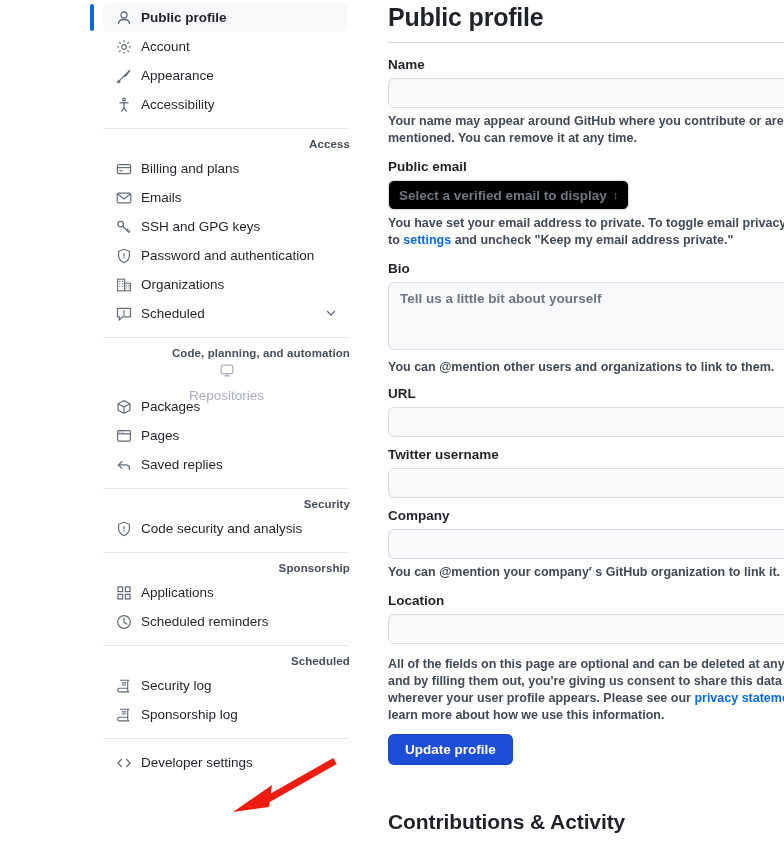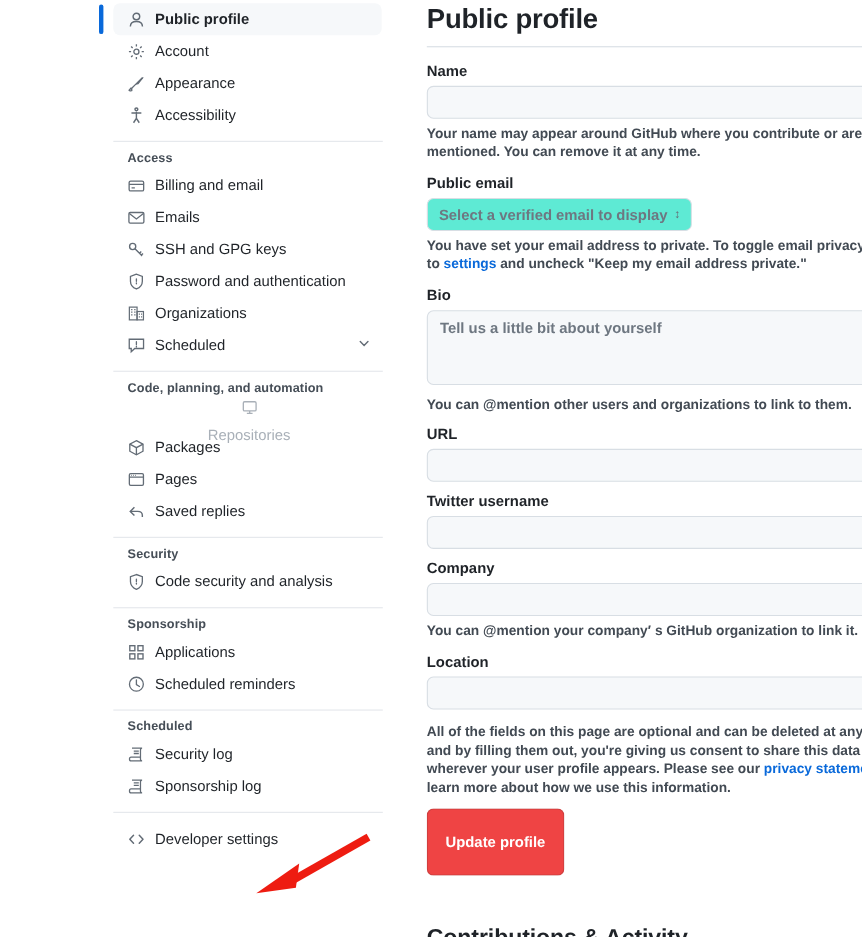--- a/index.html
+++ b/index.html
@@ -59,20 +59,21 @@
     font-size: 11px;
     line-height: 1;
   }
   .nav-section-title {
     font-size: 11.5px;
     font-weight: bold;
     color: #464e57;
     padding: 0 0 0 16px;
     margin-bottom: 4px;
     letter-spacing: 0.1px;
+    text-align: right;
   }
   .nav-divider {
     height: 1px;
     background: #e4e7eb;
     margin: 0 0 0 3px;
     width: 245px;
   }
 
   
   .main {
@@ -110,21 +111,21 @@
     color: #1f2328;
     padding: 0 10px;
   }
   .text-input::placeholder { color: #6e7781; }
   .select-box {
     display: inline-flex;
     align-items: center;
     gap: 6px;
     height: 30px;
     padding: 0 10px;
-    background: #5eead4;
+    background: #000000;
     border: 1px solid #d8dee4;
     border-radius: 6px;
     font-size: 13.5px;
     font-weight: bold;
     color: #6e7781;
     cursor: pointer;
     white-space: nowrap;
   }
   .select-box .updown {
     font-size: 11px;
@@ -149,27 +150,27 @@
     font-size: 12.5px;
     font-weight: bold;
     color: #424a53;
     line-height: 17px;
     margin-top: 5px;
     width: 430px;
   }
   .help-text .lnk { color: #0969da; cursor: pointer; }
   .btn-primary {
     display: inline-block;
-    background: #ef4444;
+    background: #1d4ed8;
     color: #ffffff;
     font-size: 13.5px;
     font-weight: bold;
     border: 1px solid rgba(27,31,36,0.15);
     border-radius: 6px;
-    padding: 22px 16px;
+    padding: 7px 16px;
     cursor: pointer;
     font-family: inherit;
   }
   .section-heading {
     font-size: 21px;
     font-weight: bold;
     color: #1f2328;
     letter-spacing: -0.1px;
   }
   .mt-14 { margin-top: 14px; }
@@ -235,21 +236,21 @@
         <div class="nav-section-title">Access</div>
         <ul class="nav-list">
           <li class="nav-item">
             <span class="nav-icon">
               <svg width="16" height="16" viewBox="0 0 16 16" fill="none" stroke="currentColor" stroke-width="1.2">
                 <rect x="1.4" y="3.6" width="13.2" height="9" rx="1.4"></rect>
                 <path d="M1.4 6.6h13.2"></path>
                 <path d="M3.6 9.8h3"></path>
               </svg>
             </span>
-            <span>Billing and email</span>
+            <span>Billing and plans</span>
           </li>
           <li class="nav-item">
             <span class="nav-icon">
               <svg width="16" height="16" viewBox="0 0 16 16" fill="none" stroke="currentColor" stroke-width="1.2">
                 <rect x="1.2" y="3.2" width="13.6" height="9.6" rx="1.2"></rect>
                 <path d="m1.6 4 6.4 5 6.4-5"></path>
               </svg>
             </span>
             <span>Emails</span>
           </li>

